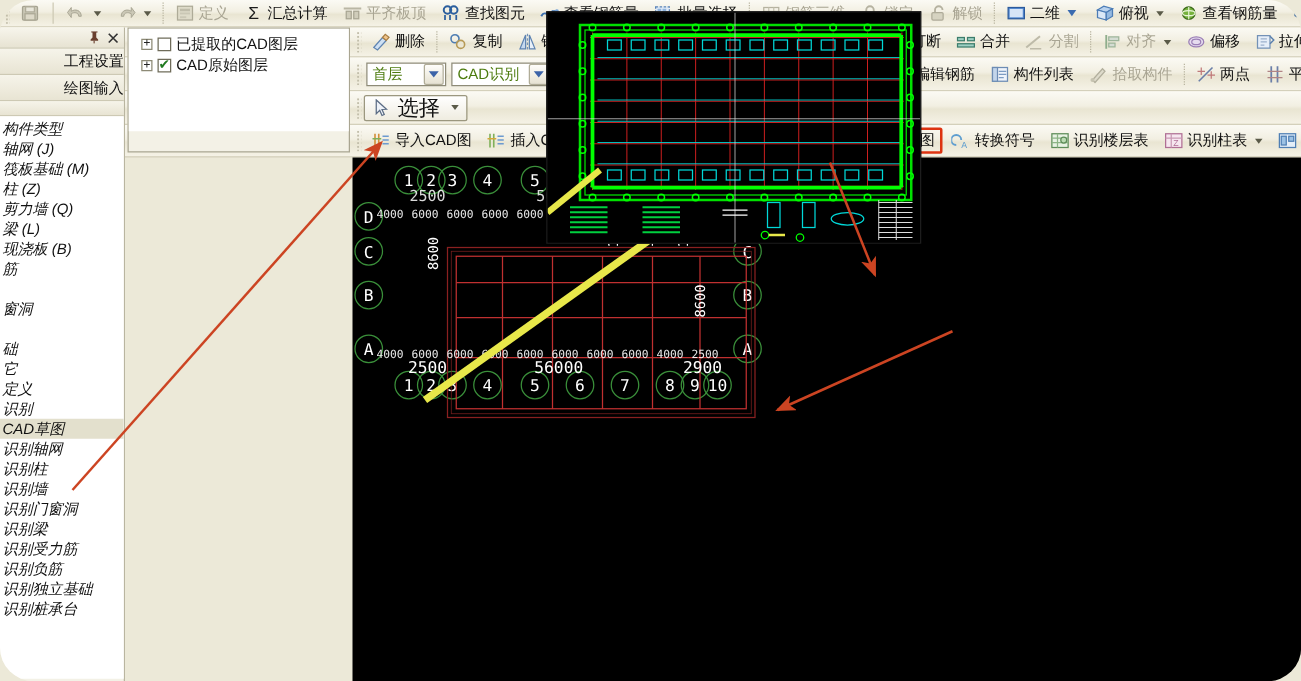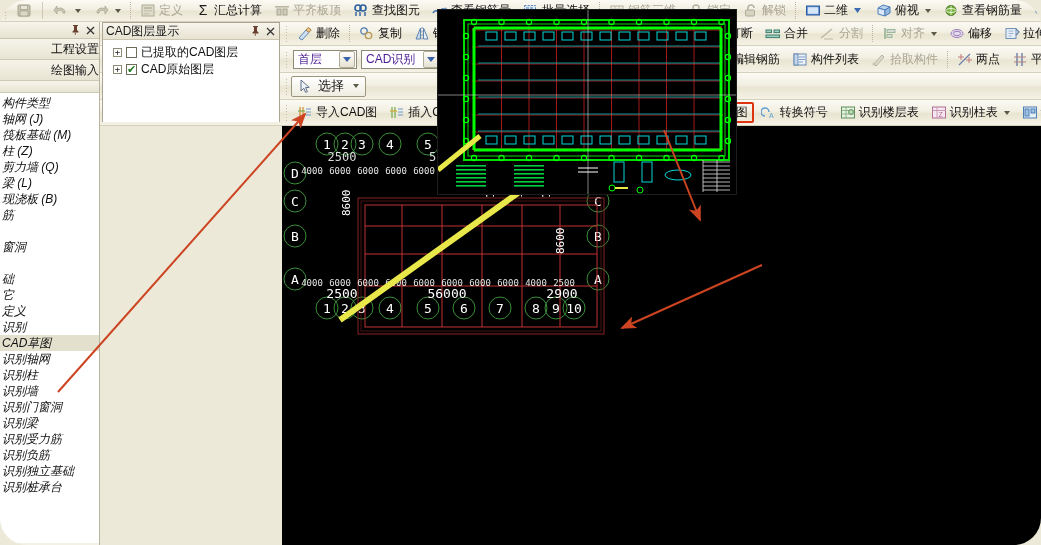--- a/index.html
+++ b/index.html
@@ -41,21 +41,21 @@
     border-top:4px solid #5a5a48; margin-left:3px; flex:none;}
 
   .ico { width: 16px; height: 15px; flex: none; position: relative; display:inline-block;}
   .ico svg { display:block; }
 
   
   .combowrap { display:flex; align-items:center; height:21px; margin:0 2px; }
   .combo {
     height: 19px; border: 1px solid #8e8b77; background: #fff;
     display: flex; align-items: center; font-size: 12px;
-    color: #4c1d95; padding-left: 4px; position: relative;
+    color: #4d7c0f; padding-left: 4px; position: relative;
   }
   .combo .txt { flex: 1; overflow: hidden; }
   .combo .btn {
     width: 16px; height: 17px; margin: 0 1px 0 2px;
     background: linear-gradient(to bottom,#fefdfa,#e6e2d2);
     border: 1px solid #b0ac97; border-radius: 2px;
     display: flex; align-items: center; justify-content: center;
   }
   .combo .btn i { width:0;height:0;border-left:4px solid transparent;
     border-right:4px solid transparent;border-top:5px solid #3b63a8;}
@@ -63,21 +63,21 @@
   
   .selbar{
     background: linear-gradient(to bottom,#fbfaf4 0%,#f2efe2 45%,#e9e5d2 55%,#f5f2e6 100%);
     border-bottom:1px solid #d4d0bb; height:27px; display:flex; align-items:center;
     padding-left:4px;
   }
   .selbtn{
     display:flex;align-items:center;gap:4px;height:21px;padding:0 6px;
     border:1px solid #9b977f;border-radius:2px;
     background:linear-gradient(to bottom,#ffffff,#efece0);
-    font-size:13px;color:#111;
+    font-size:17px;color:#111;
   }
 
   
   .panel-title{
     height:17px; display:flex; align-items:center;
     background:linear-gradient(to bottom,#f7f5ec,#e7e3d2);
     border-bottom:1px solid #c9c5b0; font-size:12px; color:#1a1a1a;
     padding-left:3px;
   }
   .panel-title .sp{flex:1}
@@ -663,35 +663,20 @@
           <div>识别梁</div>
           <div>识别受力筋</div>
           <div>识别负筋</div>
           <div>识别独立基础</div>
           <div>识别桩承台</div>
         </div>
     </div>
   </div>
 
   <div style="position:absolute;left:102px;top:22px;width:178px;height:100px;background:#f3f1e6;border:1px solid #a9a591;">
-    <div class="panel-title">
-      <span>CAD图层显示</span>
-      <span class="sp"></span>
-      <span class="pt-btn">
-        <svg width="9" height="10" viewBox="0 0 9 10">
-            <path d="M2 0 h5 v1 h-1 v4 l1.5 1.5 v1 H1.5 v-1 L3 5 V1 H2 z" fill="#6a3f2e"></path>
-            <path d="M4.3 7.5 v2.3" stroke="#6a3f2e" stroke-width="0.9"></path>
-          </svg>
-      </span>
-      <span class="pt-btn">
-        <svg width="9" height="9" viewBox="0 0 9 9">
-            <path d="M1 1 L8 8 M8 1 L1 8" stroke="#333" stroke-width="1.3"></path>
-          </svg>
-      </span>
-    </div>
     <div style="background:#fff;height:82px;padding:4px 0 0 10px;">
       <div class="tree-row">
         <span class="plus">+</span>
         <span class="cbx"></span>
         <span>已提取的CAD图层</span>
       </div>
       <div class="tree-row">
         <span class="plus">+</span>
         <span class="cbx">
             <span class="chk">✔</span>

